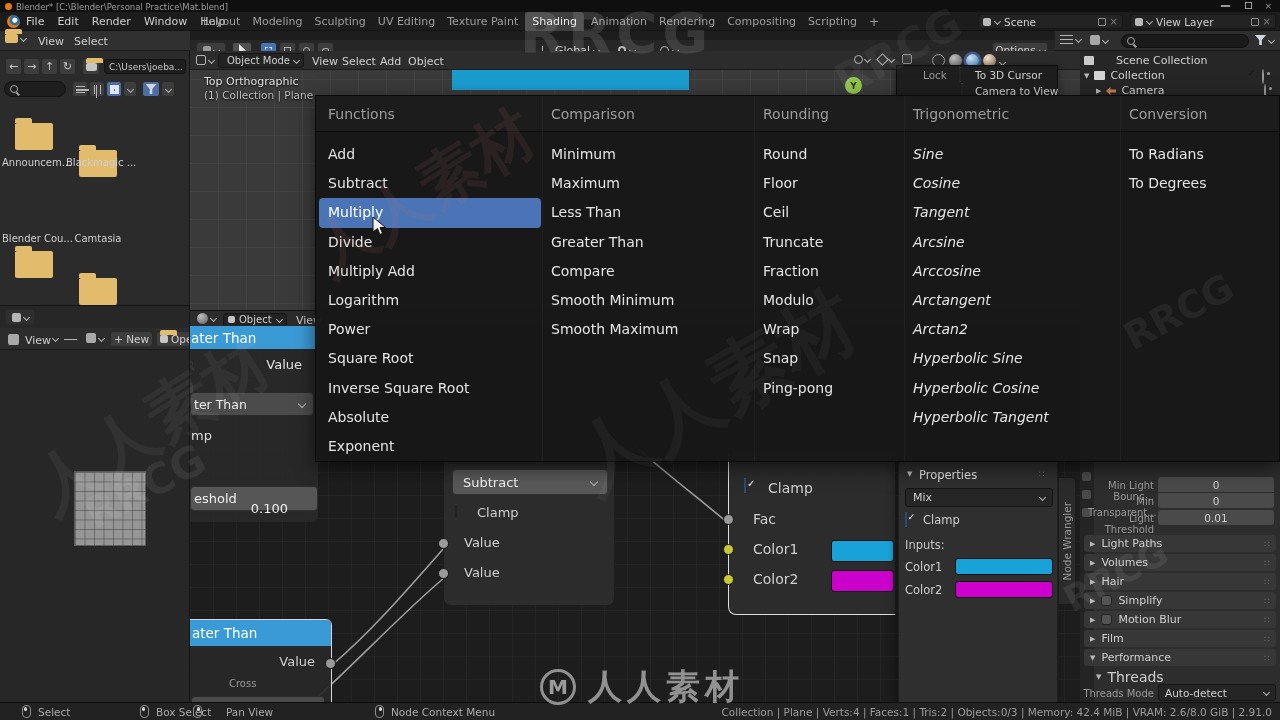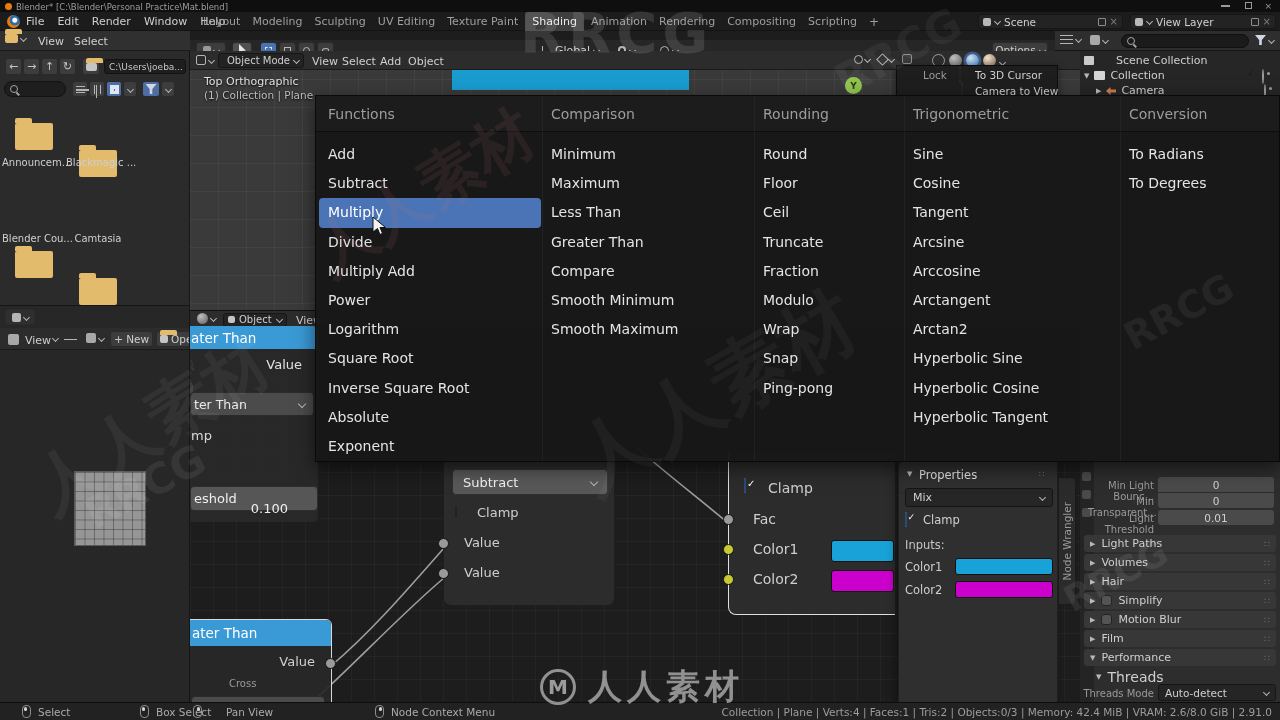--- a/index.html
+++ b/index.html
@@ -515,22 +515,22 @@
     <span class="abs menu-head" style="left:447px;top:10px;">Rounding</span>
     <span class="abs menu-head" style="left:597px;top:10px;">Trigonometric</span>
     <span class="abs menu-head" style="left:813px;top:10px;">Conversion</span>
 
     <div class="abs" style="left:3px;top:44px;width:222px;">
       <div class="menu-item">Add</div>
       <div class="menu-item">Subtract</div>
       <div class="menu-item hl">Multiply</div>
       <div class="menu-item">Divide</div>
       <div class="menu-item">Multiply Add</div>
+      <div class="menu-item">Logarithm</div>
       <div class="menu-item">Power</div>
-      <div class="menu-item">Logarithm</div>
       <div class="menu-item">Square Root</div>
       <div class="menu-item">Inverse Square Root</div>
       <div class="menu-item">Absolute</div>
       <div class="menu-item">Exponent</div>
     </div>
     <div class="abs" style="left:226px;top:44px;width:205px;">
       <div class="menu-item">Minimum</div>
       <div class="menu-item">Maximum</div>
       <div class="menu-item">Less Than</div>
       <div class="menu-item">Greater Than</div>
@@ -542,21 +542,21 @@
       <div class="menu-item">Round</div>
       <div class="menu-item">Floor</div>
       <div class="menu-item">Ceil</div>
       <div class="menu-item">Truncate</div>
       <div class="menu-item">Fraction</div>
       <div class="menu-item">Modulo</div>
       <div class="menu-item">Wrap</div>
       <div class="menu-item">Snap</div>
       <div class="menu-item">Ping-pong</div>
     </div>
-    <div class="abs" style="left:588px;top:44px;width:216px;">
+    <div class="abs" style="left:588px;top:44px;width:216px;font-style:italic;">
       <div class="menu-item">Sine</div>
       <div class="menu-item">Cosine</div>
       <div class="menu-item">Tangent</div>
       <div class="menu-item">Arcsine</div>
       <div class="menu-item">Arccosine</div>
       <div class="menu-item">Arctangent</div>
       <div class="menu-item">Arctan2</div>
       <div class="menu-item">Hyperbolic Sine</div>
       <div class="menu-item">Hyperbolic Cosine</div>
       <div class="menu-item">Hyperbolic Tangent</div>

